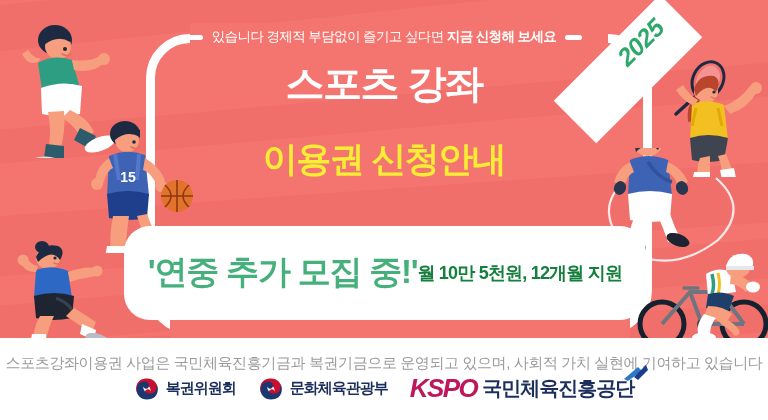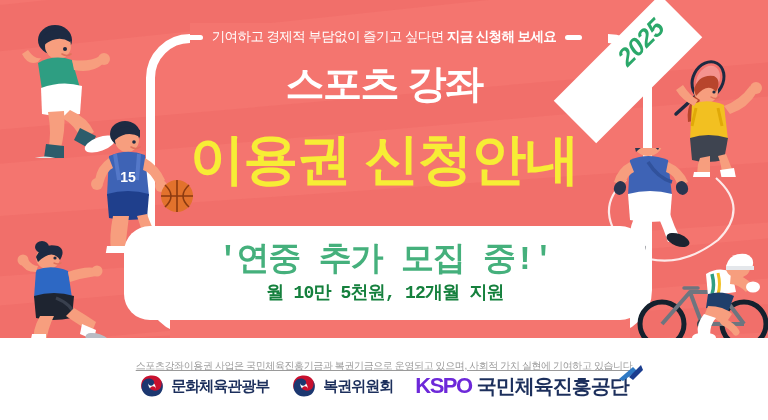--- a/index.html
+++ b/index.html
@@ -59,53 +59,53 @@
   .eyebrow .soft { font-weight:normal; }
 
   
   .headline-1 {
     position:absolute; left:0; right:0; top:55px; z-index:8;
     text-align:center; font-size:39px; line-height:58px; font-weight:bold;
     color:#FFFFFF; letter-spacing:-1.5px;
   }
   .headline-2 {
     position:absolute; left:0; right:0; top:130px; z-index:8;
-    text-align:center; font-size:55px; line-height:58px; font-weight:bold;
+    text-align:center; font-size:35px; line-height:58px; font-weight:bold;
     color:#F7ED35; letter-spacing:-1.5px;
   }
 
   
   .callout {
     position:absolute; left:124px; top:226px; width:522px; height:94px;
     background:#FFFFFF; border-radius:26px; z-index:9;
-    display:flex; flex-direction:column; align-items:center; justify-content:center;font-family:Liberation Mono, monospace;
+    display:flex; flex-direction:row; align-items:center; justify-content:center;
   }
   .callout-main {
     font-size:33px; font-weight:bold; color:#45B07C; letter-spacing:-1.2px;
     line-height:36px; margin-bottom:3px;
   }
   .callout-sub {
     font-size:18px; font-weight:bold; color:#15803d; letter-spacing:-.8px; line-height:22px;
   }
 
   
   .footer {
     position:absolute; left:0; bottom:0; width:768px; height:82px;
     background:#FFFFFF; z-index:12;
     display:flex; flex-direction:column; align-items:center; justify-content:center;
   }
   .footer-note {
-    font-size:10px; color:#9A9A9A; letter-spacing:-.4px; white-space:nowrap;text-decoration:underline;
+    font-size:15px; color:#9A9A9A; letter-spacing:-.4px; white-space:nowrap;
   }
   .logo-row { display:flex; align-items:center; gap:22px; }
   .logo { display:flex; align-items:center; gap:6px; }
   .logo-text { font-size:15px; font-weight:bold; color:#1C2F5C; letter-spacing:-1px; }
   .kspo { display:flex; align-items:center; gap:5px; position:relative; }
   .kspo-mark {
-    font-size:22px; font-weight:bold; color:#6d28d9;
+    font-size:26px; font-weight:bold; font-style:italic; color:#be185d;
     letter-spacing:-1.5px; position:relative;
   }
   .kspo-swoosh { position:absolute; right:-14px; top:-8px; }
   .kspo-text { font-size:20px; font-weight:bold; color:#1C2F5C; letter-spacing:-1px; }
 
   
   .athlete { position:absolute; z-index:5; }
   .soccer   { left:8px;   top:18px;  }
   .basket   { left:85px;  top:118px; }
   .runner   { left:10px;  top:238px; }
@@ -261,52 +261,52 @@
   <div class="frame"></div>
   <div class="frame-notch"></div>
   <div class="frame-notch-bottom"></div>
 
   <div class="ribbon"></div>
   <div class="ribbon-label">2025</div>
 
   <div class="eyebrow-wrap">
     <span class="dash"></span>
     <span class="eyebrow">
-      <span class="soft">기여하고 경제적 부담없이 즐기고 싶다면</span>
+      <span class="soft">있습니다 경제적 부담없이 즐기고 싶다면</span>
       <span>지금 신청해 보세요</span>
     </span>
     <span class="dash"></span>
   </div>
 
   <div class="headline-1">스포츠 강좌</div>
   <div class="headline-2">이용권 신청안내</div>
 
   <div class="callout">
     <div class="callout-main">'연중 추가 모집 중!'</div>
     <div class="callout-sub">월 10만 5천원, 12개월 지원</div>
   </div>
 
   <div class="footer">
     <div class="footer-note">스포츠강좌이용권 사업은 국민체육진흥기금과 복권기금으로 운영되고 있으며, 사회적 가치 실현에 기여하고 있습니다</div>
     <div class="logo-row">
+
+      <div class="logo">
+        <svg width="26" height="26" viewBox="0 0 40 40">
+          <path d="M20 4 C30 4 36 11 36 19 C36 27 29 33 22 31 C17 29.5 15 25 18 22 C21 19 26 21 26 25 C26 17 21 12 13 13 C6 14 4 22 6 28 C2 23 2 12 9 7 C12 5 16 4 20 4 Z" fill="#C8102E"></path>
+          <path d="M20 36 C10 36 4 29 4 21 C4 13 11 7 18 9 C23 10.5 25 15 22 18 C19 21 14 19 14 15 C14 23 19 28 27 27 C34 26 36 18 34 12 C38 17 38 28 31 33 C28 35 24 36 20 36 Z" fill="#1C3770"></path>
+        </svg>
+        <span class="logo-text">복권위원회</span>
+      </div>
 
       <div class="logo">
         <svg width="26" height="26" viewBox="0 0 40 40">
           <path d="M20 4 C30 4 36 11 36 19 C36 27 29 33 22 31 C17 29.5 15 25 18 22 C21 19 26 21 26 25 C26 17 21 12 13 13 C6 14 4 22 6 28 C2 23 2 12 9 7 C12 5 16 4 20 4 Z" fill="#C8102E"></path>
           <path d="M20 36 C10 36 4 29 4 21 C4 13 11 7 18 9 C23 10.5 25 15 22 18 C19 21 14 19 14 15 C14 23 19 28 27 27 C34 26 36 18 34 12 C38 17 38 28 31 33 C28 35 24 36 20 36 Z" fill="#1C3770"></path>
         </svg>
         <span class="logo-text">문화체육관광부</span>
-      </div>
-
-      <div class="logo">
-        <svg width="26" height="26" viewBox="0 0 40 40">
-          <path d="M20 4 C30 4 36 11 36 19 C36 27 29 33 22 31 C17 29.5 15 25 18 22 C21 19 26 21 26 25 C26 17 21 12 13 13 C6 14 4 22 6 28 C2 23 2 12 9 7 C12 5 16 4 20 4 Z" fill="#C8102E"></path>
-          <path d="M20 36 C10 36 4 29 4 21 C4 13 11 7 18 9 C23 10.5 25 15 22 18 C19 21 14 19 14 15 C14 23 19 28 27 27 C34 26 36 18 34 12 C38 17 38 28 31 33 C28 35 24 36 20 36 Z" fill="#1C3770"></path>
-        </svg>
-        <span class="logo-text">복권위원회</span>
       </div>
 
       <div class="kspo">
         <span class="kspo-mark">KSPO</span>
         <svg class="kspo-swoosh" width="26" height="16" viewBox="0 0 26 16">
           <path d="M2 14 L16 2 L20 6 L6 16 Z" fill="#2E79C4"></path>
           <path d="M12 12 L24 0 L26 5 L16 15 Z" fill="#1B3D8F"></path>
         </svg>
         <span class="kspo-text">국민체육진흥공단</span>
       </div>

